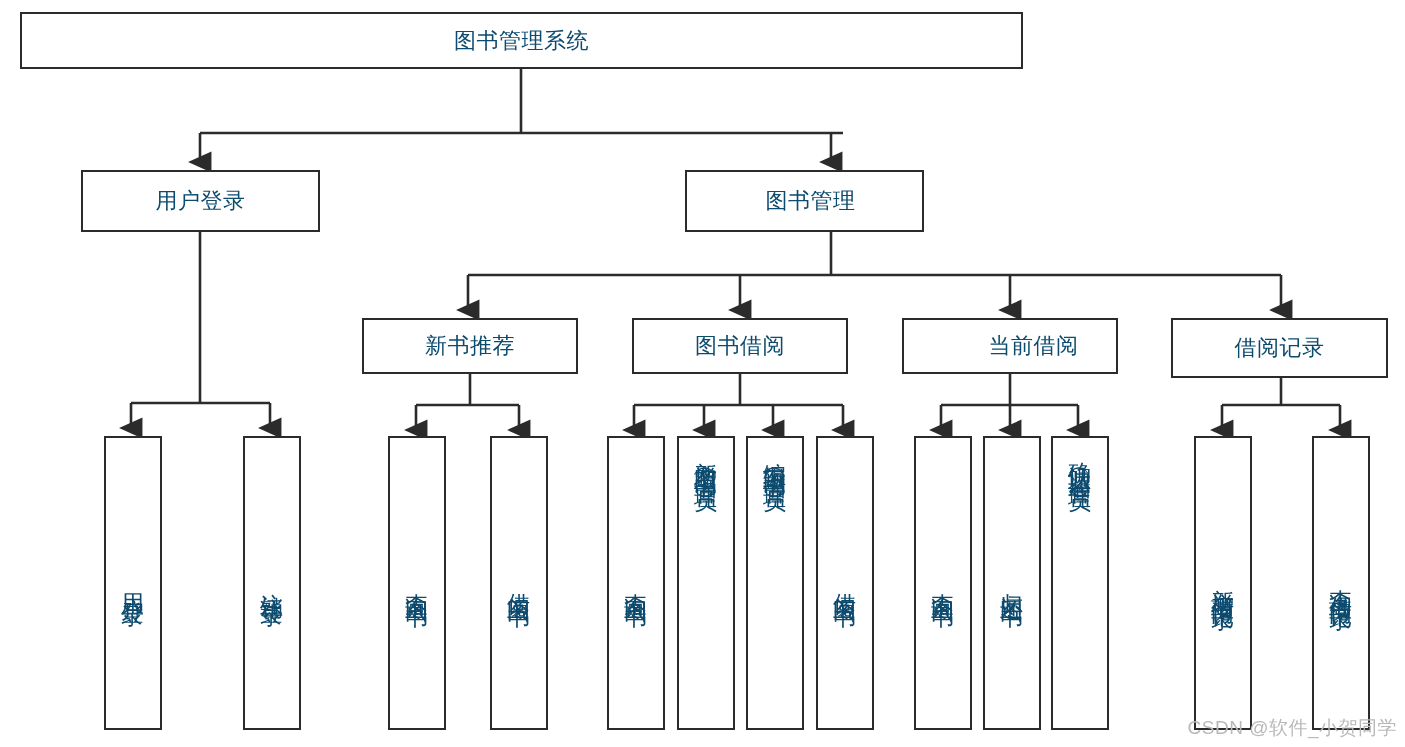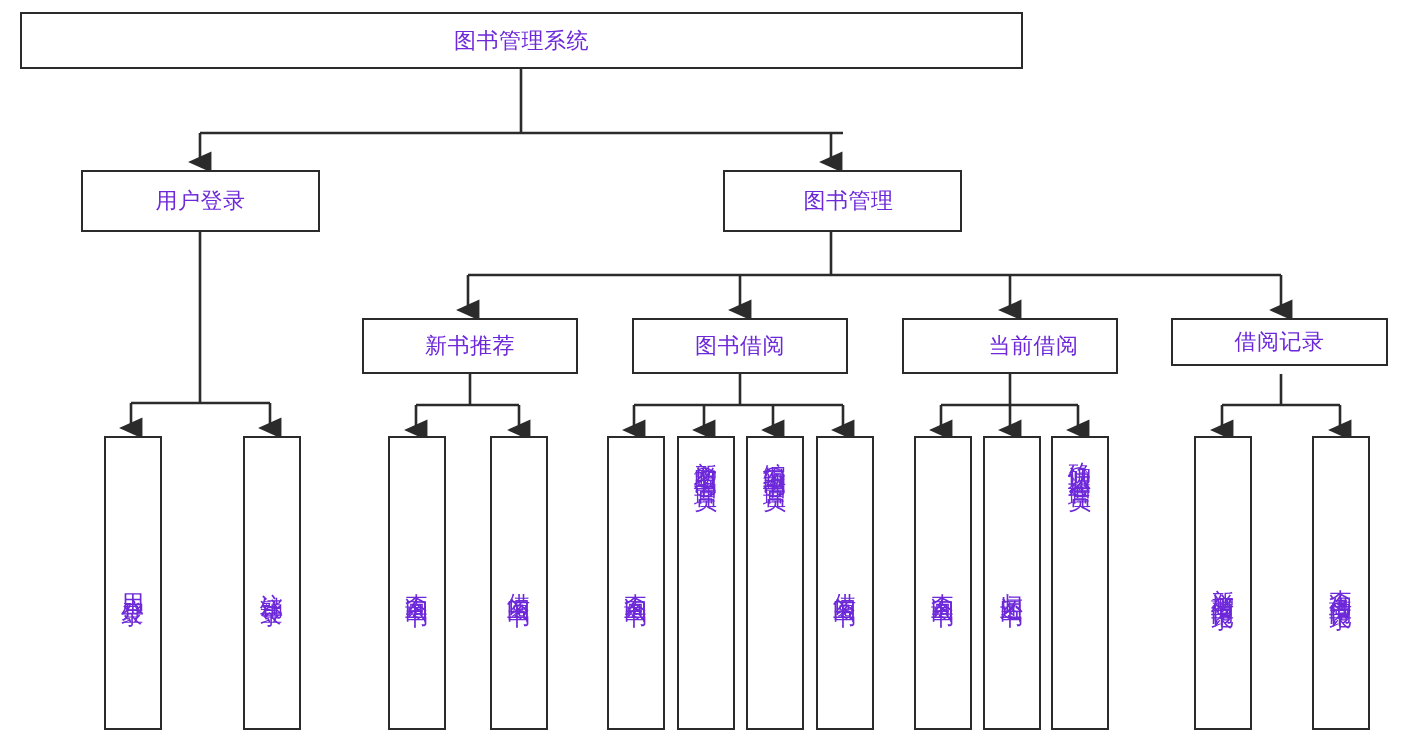--- a/index.html
+++ b/index.html
@@ -26,21 +26,21 @@
     pointer-events: none;
   }
   .node {
     position: absolute;
     box-sizing: border-box;
     border: 2.5px solid #2b2b2b;
     background: #ffffff;
     display: flex;
     align-items: center;
     justify-content: center;
-    color: #6d28d9;
+    color: #0c4a6e;
   }
   .node .lbl {
     font-size: 22px;
     line-height: 1.15;
     letter-spacing: 0.5px;
     white-space: nowrap;
   }
   
   .node.vert {
     align-items: flex-start;
@@ -126,34 +126,34 @@
     </g>
   </svg>
 
   <div class="node" style="left:20px; top:12px; width:1003px; height:57px;">
     <span class="lbl">图书管理系统</span>
   </div>
 
   <div class="node" style="left:81px; top:170px; width:239px; height:62px;">
     <span class="lbl">用户登录</span>
   </div>
-  <div class="node" style="left:723px; top:170px; width:239px; height:62px;padding-left:12px;">
+  <div class="node" style="left:685px; top:170px; width:239px; height:62px;padding-left:12px;">
     <span class="lbl">图书管理</span>
   </div>
 
   <div class="node" style="left:362px; top:318px; width:216px; height:56px;text-align:center;">
     <span class="lbl">新书推荐</span>
   </div>
   <div class="node" style="left:632px; top:318px; width:216px; height:56px;align-items:center;">
     <span class="lbl">图书借阅</span>
   </div>
   <div class="node" style="left:902px; top:318px; width:216px; height:56px;padding-left:47px;">
     <span class="lbl">当前借阅</span>
   </div>
-  <div class="node" style="left:1171px; top:318px; width:217px; height:48px;text-align:right;">
+  <div class="node" style="left:1171px; top:318px; width:217px; height:60px;text-align:right;">
     <span class="lbl">借阅记录</span>
   </div>
 
   <div class="node vert centered" style="left:104px; top:436px; width:58px; height:294px;">
     <span class="lbl">用户登录</span>
   </div>
   <div class="node vert centered" style="left:243px; top:436px; width:58px; height:294px;">
     <span class="lbl">注销登录</span>
   </div>
 
@@ -187,14 +187,15 @@
     <span class="lbl">确认归还（管理员）</span>
   </div>
 
   <div class="node vert centered" style="left:1194px; top:436px; width:58px; height:294px;">
     <span class="lbl">新增借阅记录</span>
   </div>
   <div class="node vert centered" style="left:1312px; top:436px; width:58px; height:294px;">
     <span class="lbl">查询借阅记录</span>
   </div>
 
+  <div class="watermark">CSDN @软件_小贺同学</div>
 
 </div>
 
 </body></html>

